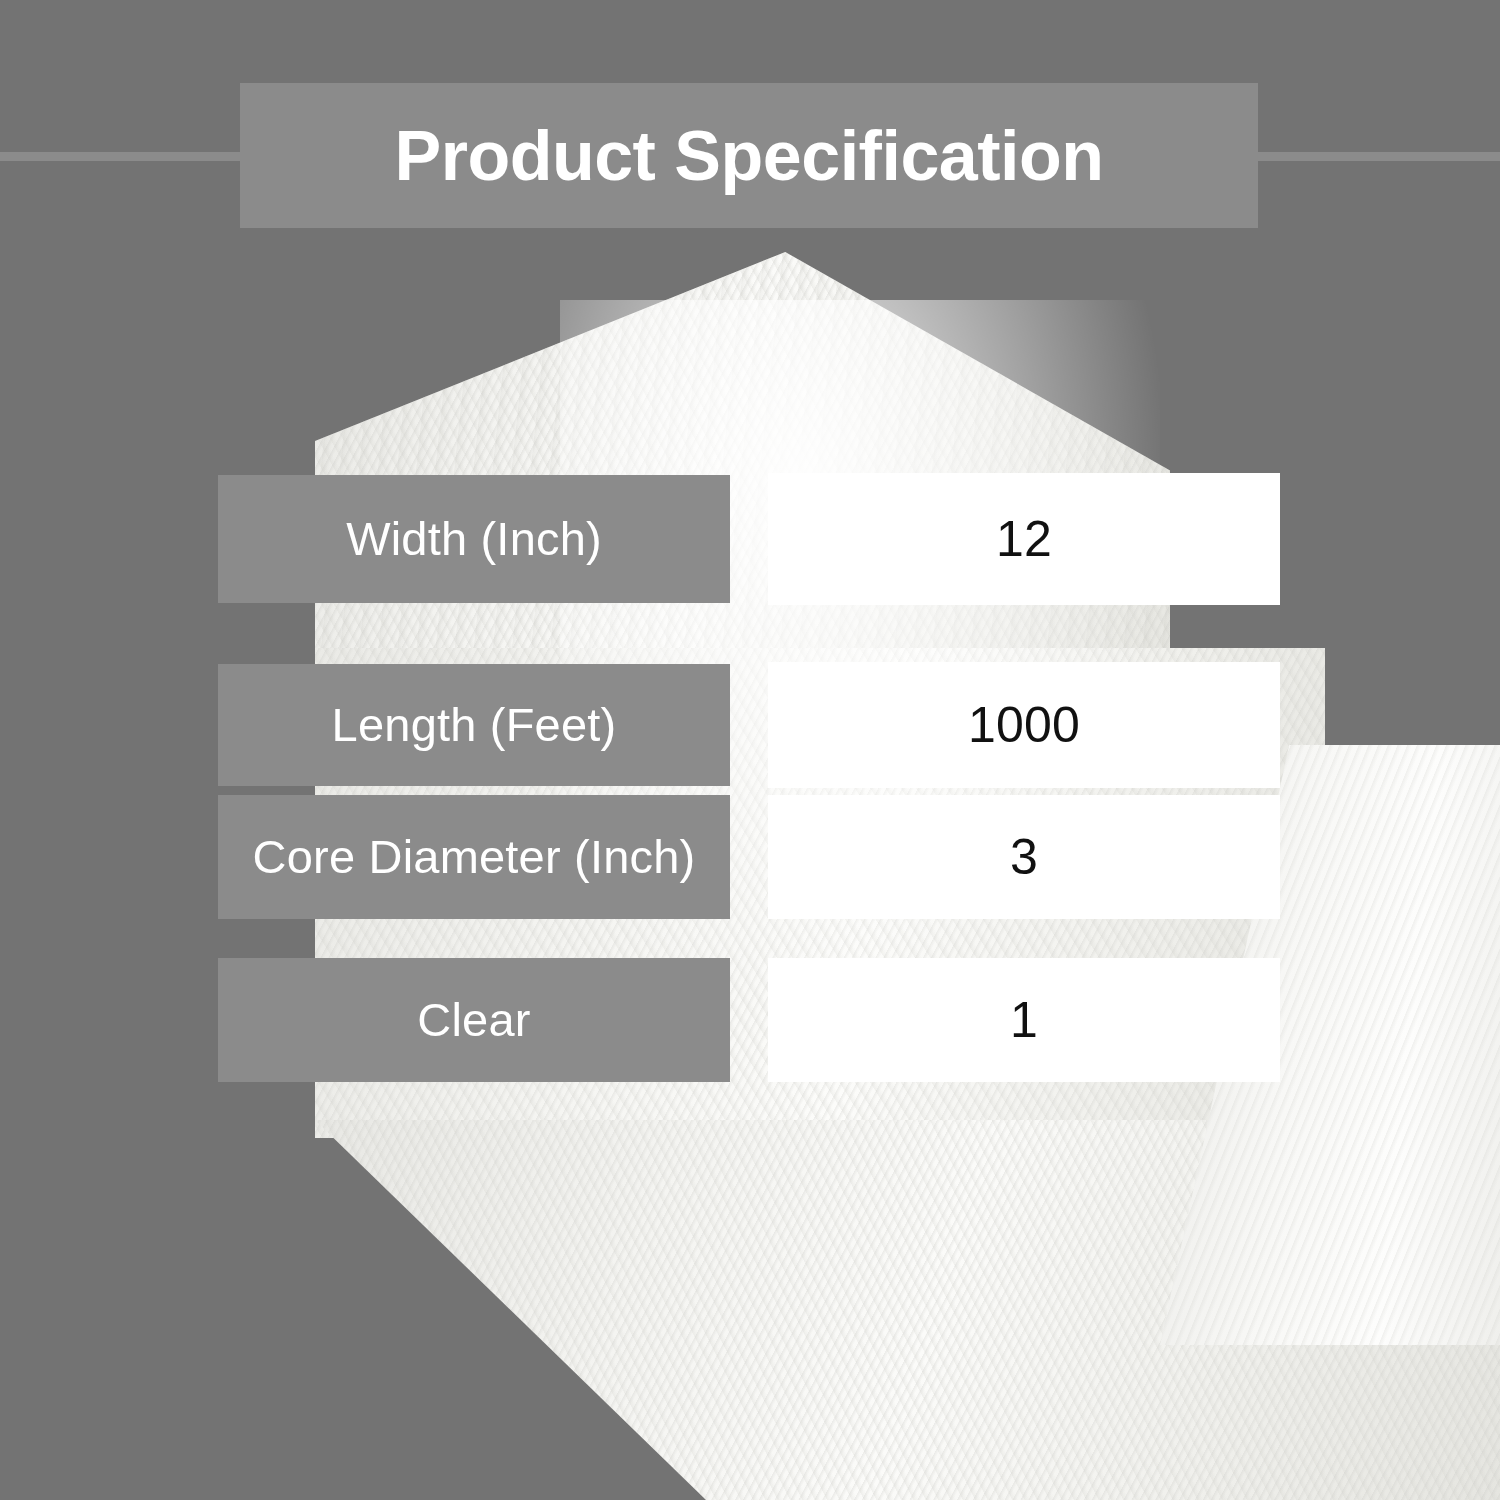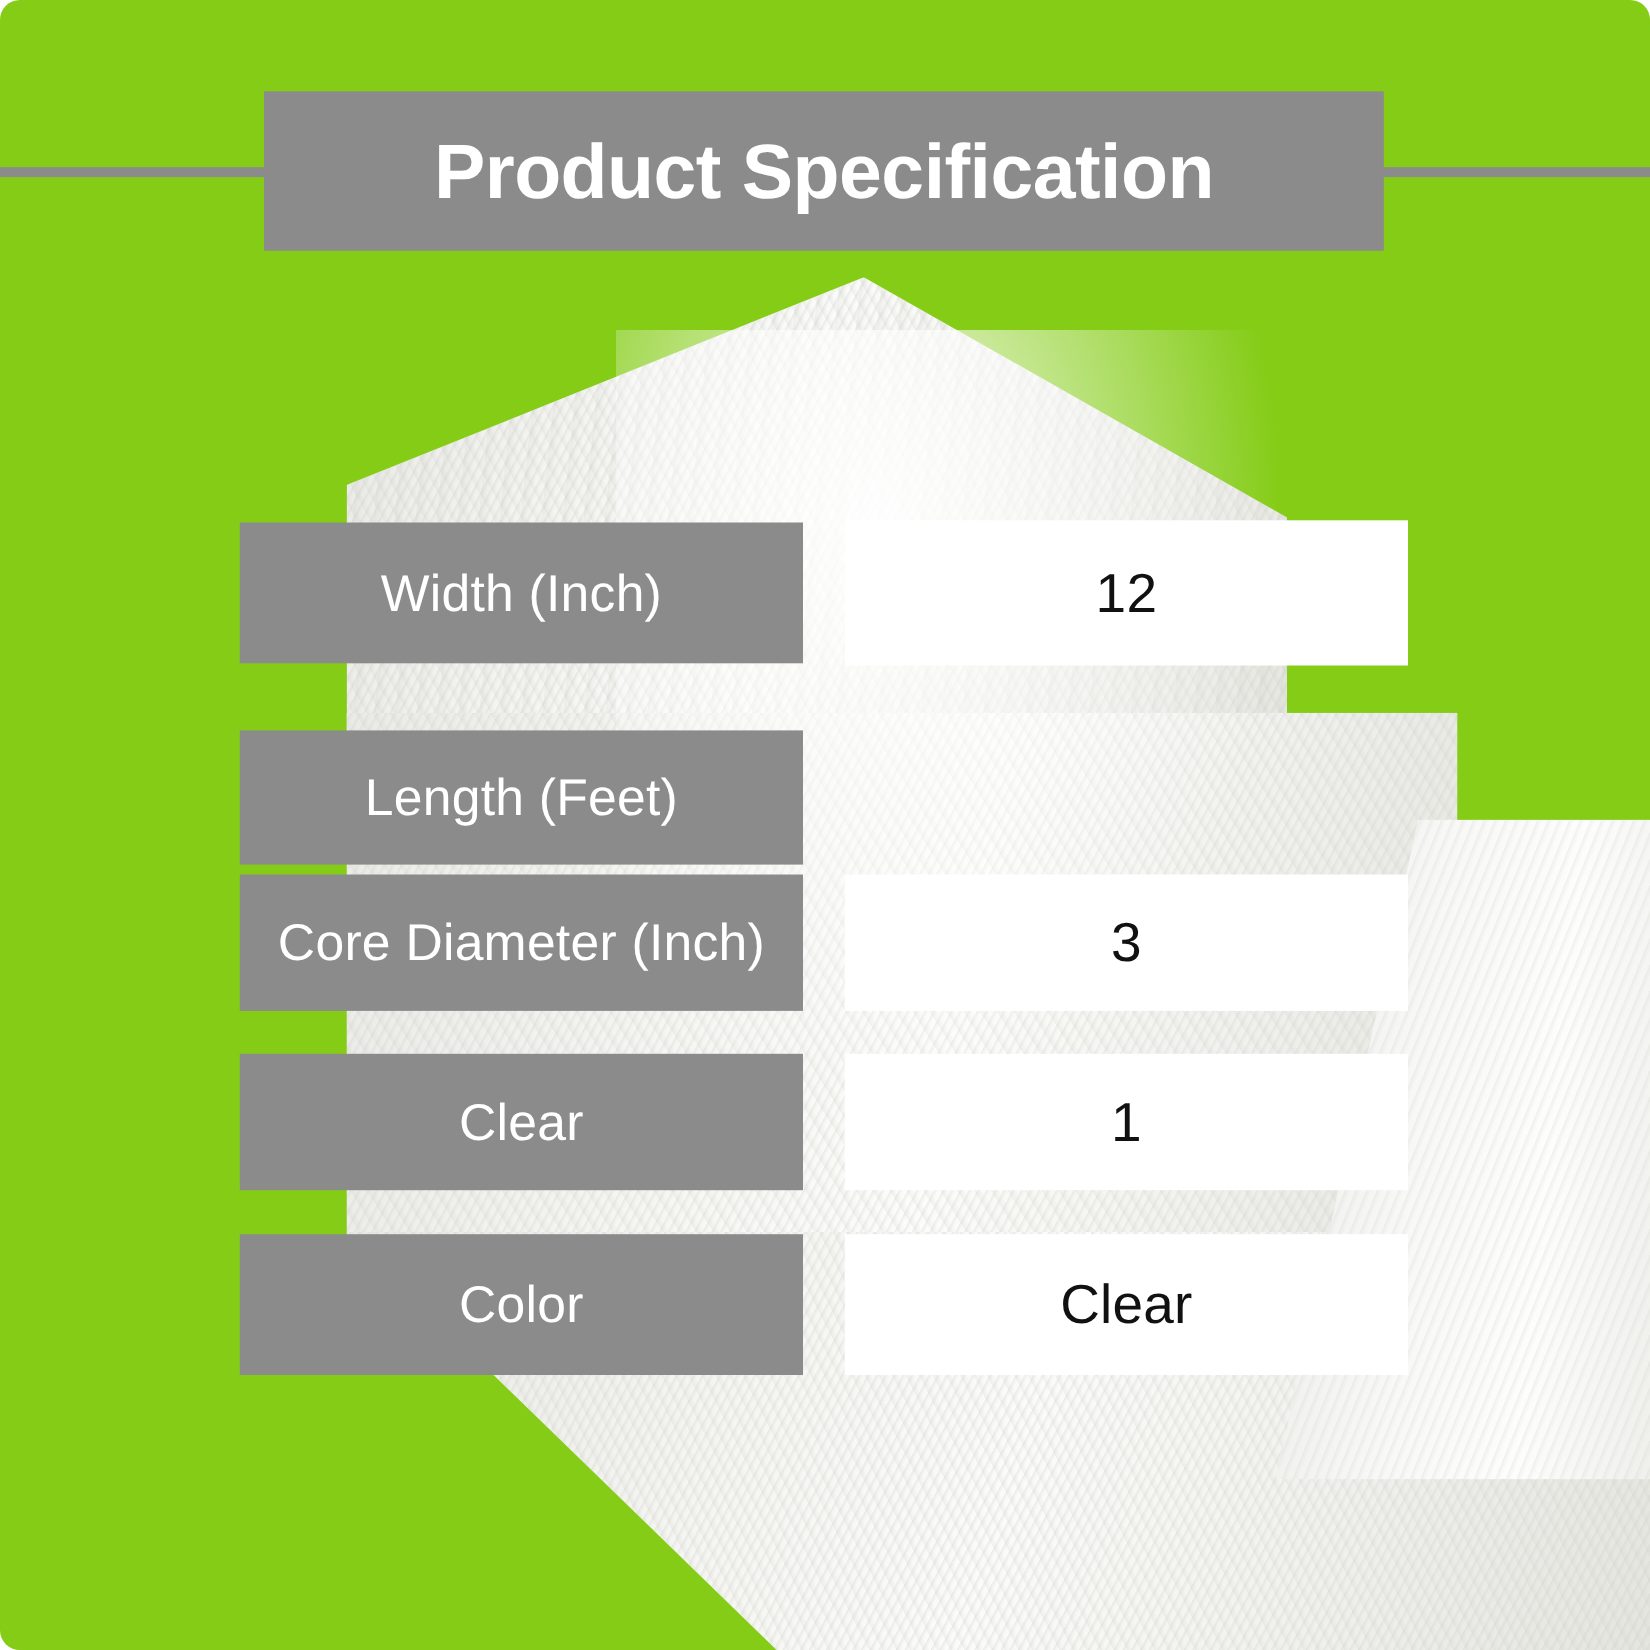--- a/index.html
+++ b/index.html
@@ -2,21 +2,21 @@
 <html><head>
 <meta charset="utf-8">
 <style>
   * { margin:0; padding:0; box-sizing:border-box; }
   html, body {
     width:1500px; height:1500px;
     background:#ffffff;
     font-family:"Liberation Sans", sans-serif;
     overflow:hidden;
   }
-  #page { position:relative; width:1500px; height:1500px; background:#84cc16;border-radius:18px; }
+  #page { position:relative; width:1500px; height:1500px; background:#737373; }
 
   
   #photo-layer { position:absolute; inset:0; overflow:hidden; }
 
   .roll {
     position:absolute;
     background:
       repeating-linear-gradient(118deg,
         rgba(255,255,255,0) 0px, rgba(255,255,255,0) 3px,
         rgba(200,200,196,0.30) 3.5px, rgba(255,255,255,0) 7px),
@@ -160,43 +160,38 @@
       </div>
       <div class="cell-value">
         <span>12</span>
       </div>
     </div>
 
     <div class="spec-row" id="row-1">
       <div class="cell-label">
         <span>Length (Feet)</span>
       </div>
+      <div class="cell-value">
+        <span>1000</span>
+      </div>
     </div>
 
     <div class="spec-row" id="row-2">
       <div class="cell-label">
         <span>Core Diameter (Inch)</span>
       </div>
       <div class="cell-value">
         <span>3</span>
       </div>
     </div>
 
     <div class="spec-row" id="row-3">
       <div class="cell-label">
         <span>Clear</span>
       </div>
       <div class="cell-value">
         <span>1</span>
       </div>
     </div>
 
-    <div class="spec-row" id="row-4">
-      <div class="cell-label">
-        <span>Color</span>
-      </div>
-      <div class="cell-value">
-        <span>Clear</span>
-      </div>
-    </div>
 
   </div>
 </div>
 
 </body></html>

